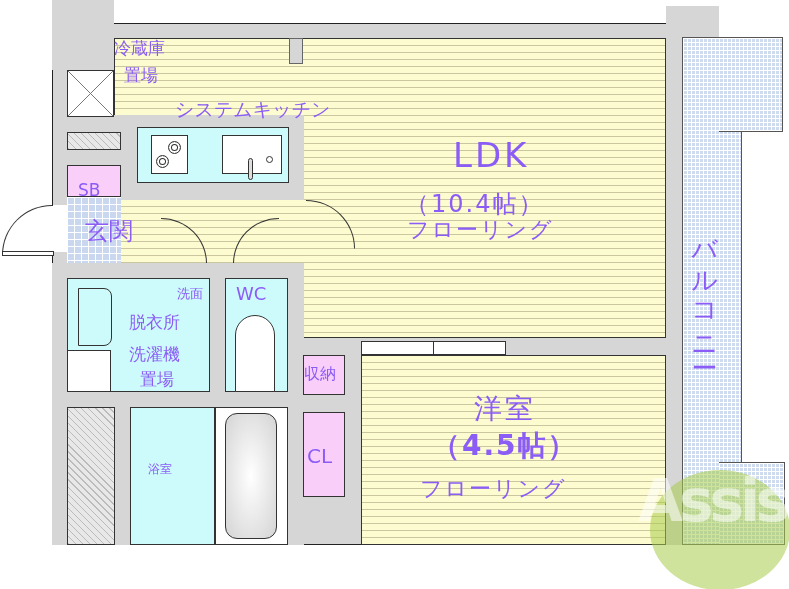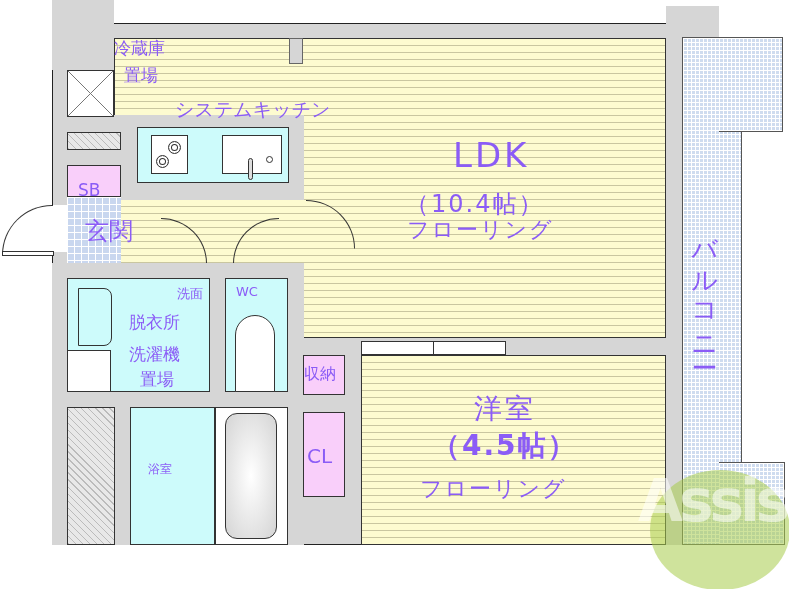--- a/index.html
+++ b/index.html
@@ -56,21 +56,21 @@
 <div class="abs wall" style="left:52px;top:263px;width:252px;height:282px;"></div>
 <div class="abs wet line" style="left:67px;top:278px;width:143px;height:114px;"></div>
 <div class="abs line" style="left:78px;top:288px;width:34px;height:58px;border-radius:0 8px 8px 0;background:#cdfbfb;"></div>
 <div class="abs white line" style="left:67px;top:350px;width:44px;height:42px;"></div>
 <div class="lbl" style="left:140px;top:287px;font-size:13px;margin-left:37px;">洗面</div>
 <div class="lbl" style="left:129px;top:314px;font-size:17px;">脱衣所</div>
 <div class="lbl" style="left:129px;top:346px;font-size:17px;">洗濯機</div>
 <div class="lbl" style="left:140px;top:371px;font-size:17px;">置場</div>
 
 <div class="abs wet line" style="left:225px;top:278px;width:63px;height:114px;"></div>
-<div class="lbl" style="left:236px;top:285px;font-size:13px;">WC</div>
+<div class="lbl" style="left:236px;top:285px;font-size:18px;">WC</div>
 <div class="abs white line" style="left:235px;top:315px;width:40px;height:77px;border-radius:20px 20px 0 0;"></div>
 
 <div class="abs hatch line" style="left:67px;top:407px;width:48px;height:138px;"></div>
 <div class="abs wet line" style="left:130px;top:407px;width:85px;height:138px;"></div>
 <div class="lbl" style="left:148px;top:463px;font-size:12px;">浴室</div>
 <div class="abs white line" style="left:215px;top:407px;width:73px;height:138px;"></div>
 <div class="abs" style="left:225px;top:413px;width:52px;height:126px;border:1px solid #333;border-radius:12px;background:radial-gradient(#ffffff,#d4d4d4);"></div>
 
 <div class="abs pink line" style="left:303px;top:355px;width:42px;height:40px;"></div>
 <div class="lbl" style="left:304px;top:366px;font-size:16px;">収納</div>

